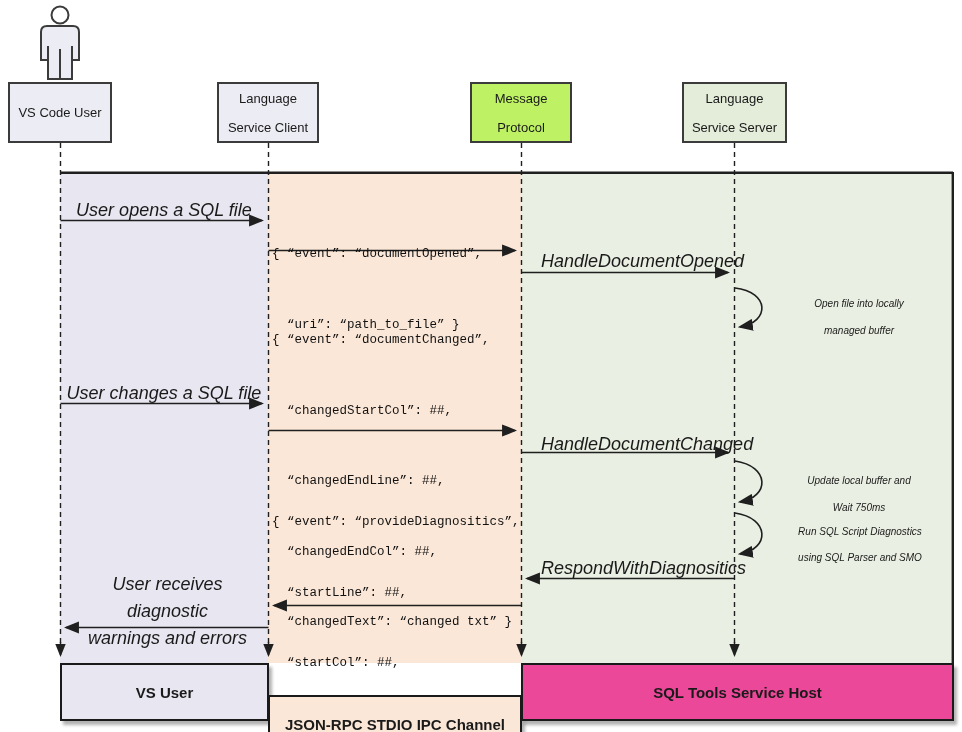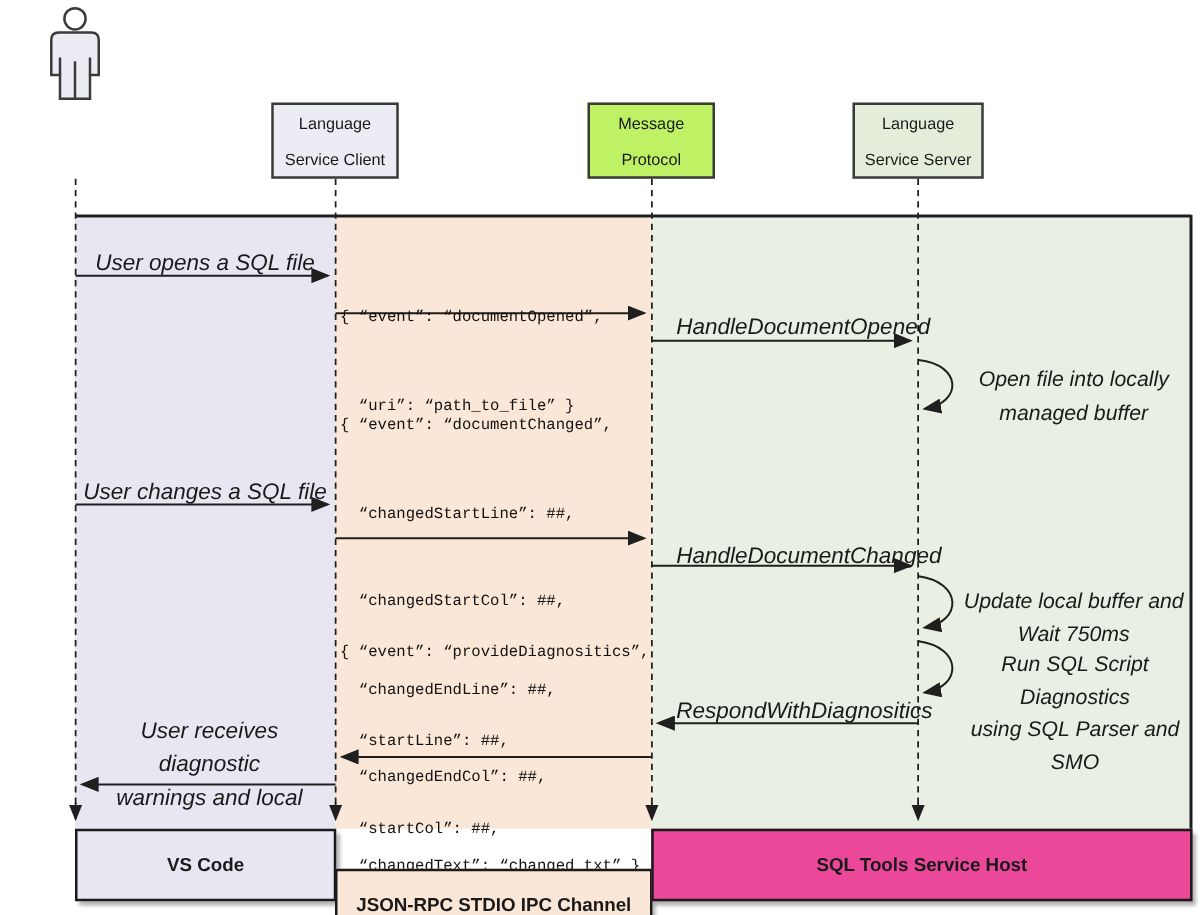--- a/index.html
+++ b/index.html
@@ -38,21 +38,21 @@
   .fbox-host    { left:521px; width:433px; background:#ec4899; }
   
   .msg { position:absolute; font-style:italic; font-size:18px; line-height:18px; white-space:nowrap; }
   .msg-center { text-align:center; white-space:normal; }
   .msg-2line { line-height:27px; }
   
   .mono {
     position:absolute; left:272px; font-family:"Liberation Mono", monospace;
     font-size:12.5px; font-weight:normal; line-height:23.5px; white-space:pre; color:#121212;
   }
-  .loop-label { position:absolute; font-style:italic; font-size:17px; text-align:center; }
+  .loop-label { position:absolute; font-style:italic; font-size:10px; text-align:center; }
 </style>
 </head>
 <body>
 
 <div class="stage">
 
   <div class="lane lane-user"></div>
   <div class="lane lane-channel"></div>
   <div class="lane lane-host"></div>
 
@@ -92,41 +92,44 @@
       <path stroke-width="1.6" d="M735,513 C770,518 770,549 740,554" marker-end="url(#arr)"></path>
     </g>
   </svg>
 
   <svg class="actor" width="48" height="76" viewBox="0 0 48 76">
     <circle cx="24" cy="10" r="8.5" fill="#ffffff" stroke="#3b3b3b" stroke-width="2"></circle>
     <path d="M11,21 Q5,21 5,27 V55 H12 V74 H36 V55 H43 V27 Q43,21 37,21 Z" fill="#ececf4" stroke="#3b3b3b" stroke-width="2"></path>
     <path d="M12,41 V55 M36,41 V55 M24,44 V74" fill="none" stroke="#3b3b3b" stroke-width="2"></path>
   </svg>
 
+  <div class="hbox hbox-user">
+    <span>VS Code User</span>
+  </div>
   <div class="hbox hbox-client">
     <span>Language</span>
     <span>Service Client</span>
   </div>
   <div class="hbox hbox-protocol">
     <span>Message</span>
     <span>Protocol</span>
   </div>
   <div class="hbox hbox-server">
     <span>Language</span>
     <span>Service Server</span>
   </div>
 
   <div class="msg msg-center" style="left:60px; width:208px; top:201px;">User opens a SQL file</div>
   <div class="msg" style="left:541px; top:252px;">HandleDocumentOpened</div>
   <div class="msg msg-center" style="left:60px; width:208px; top:384px;">User changes a SQL file</div>
   <div class="msg" style="left:541px; top:435px;">HandleDocumentChanged</div>
   <div class="msg" style="left:541px; top:559px;">RespondWithDiagnositics</div>
   <div class="msg msg-center msg-2line" style="left:76px; width:183px; top:571px;">
     <span>User receives diagnostic</span><br>
-    <span>warnings and local</span>
+    <span>warnings and errors</span>
   </div>
 
   <div class="loop-label" style="left:770px; width:178px; top:290px; line-height:27px;">
     <span>Open file into locally</span><br>
     <span>managed buffer</span>
   </div>
   <div class="loop-label" style="left:770px; width:178px; top:467px; line-height:27px;">
     <span>Update local buffer and</span><br>
     <span>Wait 750ms</span>
   </div>
@@ -134,37 +137,36 @@
     <span>Run SQL Script Diagnostics</span><br>
     <span>using SQL Parser and SMO</span>
   </div>
 
   <div class="mono" style="top:196px;">
     <div>{ “event”: “documentOpened”,</div>
     <div>  “uri”: “path_to_file” }</div>
   </div>
   <div class="mono" style="top:282px;">
     <div>{ “event”: “documentChanged”,</div>
-    <div>  “changedStartLine”: ##,</div>
     <div>  “changedStartCol”: ##,</div>
     <div>  “changedEndLine”: ##,</div>
     <div>  “changedEndCol”: ##,</div>
     <div>  “changedText”: “changed txt” }</div>
   </div>
   <div class="mono" style="top:464px;">
     <div>{ “event”: “provideDiagnositics”,</div>
     <div>  “startLine”: ##,</div>
     <div>  “startCol”: ##,</div>
     <div>  “endLine”: ##,</div>
     
     
   </div>
 
   <div class="fbox fbox-vscode">
-    <span>VS Code</span>
+    <span>VS User</span>
   </div>
   <div class="fbox fbox-channel">
     <span>JSON-RPC STDIO IPC Channel</span>
   </div>
   <div class="fbox fbox-host">
     <span>SQL Tools Service Host</span>
   </div>
 
 </div>
 

